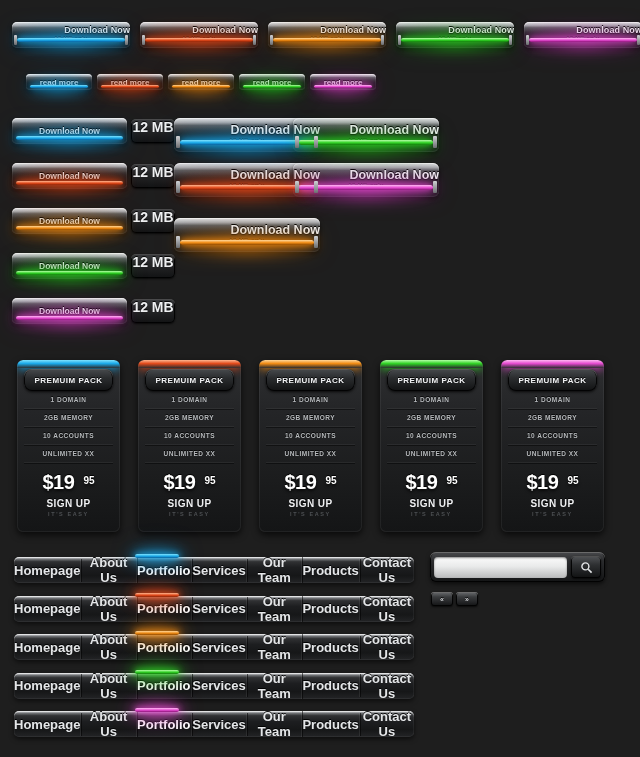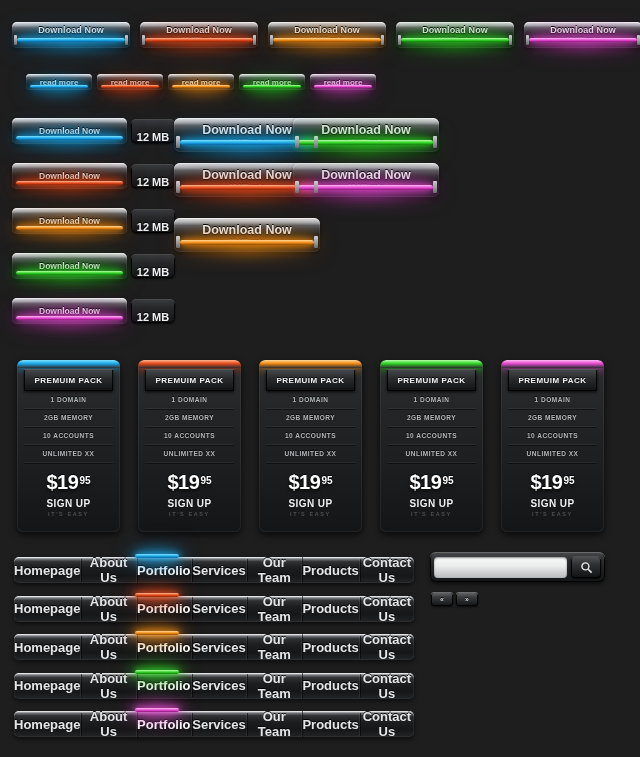--- a/index.html
+++ b/index.html
@@ -36,20 +36,21 @@
     background: linear-gradient(180deg, rgba(255,255,255,.20), rgba(255,255,255,0));
     pointer-events: none;
   }
 
   .lbl {
     position: relative; z-index: 3;
     color: #f2f3f5;
     text-shadow: 0 -1px 0 rgba(0,0,0,.95), 0 1px 1px rgba(0,0,0,.8);
     font-weight: bold;
     white-space: nowrap;
+    text-align: right;
   }
 
   
   .glowbar {
     position: absolute; z-index: 5;
     height: 4px;
     border-radius: 3px;
   }
   .glowhalo {
     position: absolute; z-index: 1;
@@ -85,26 +86,26 @@
   
   .split { position: absolute; display: flex; align-items: flex-start; }
   .split .main { position: relative; width: 115px; }
   .split .main .plate { height: 26px; display: flex; align-items: center; justify-content: center; }
   .split .main .lbl { font-size: 8.5px; }
   .split .main .glowbar { left: 4px; right: 4px; bottom: 4px; }
   .split .main .glowhalo { left: 1px; right: 1px; bottom: -7px; }
   .split .badge {
     position: relative; margin-left: 4px; margin-top: 1px;
     width: 44px; height: 24px; border-radius: 5px;
-    display: flex; align-items: flex-end; justify-content: center;
+    display: flex; align-items: flex-start; justify-content: center;
     background: linear-gradient(180deg,#3a3c3f 0%,#27282a 35%,#121314 100%);
     box-shadow: inset 0 1px 0 rgba(255,255,255,.28),
                 inset 0 0 0 1px rgba(0,0,0,.9),
                 0 1px 2px rgba(0,0,0,.7);
-    color: #eef0f2; font-size: 11px; font-weight: bold;
+    color: #eef0f2; font-size: 14px; font-weight: bold;
     text-shadow: 0 -1px 0 rgba(0,0,0,.9);
   }
 
   
   .dlmed { position: absolute; width: 146px; }
   .dlmed .plate { height: 34px; padding-top: 5px; text-align: center; border-radius: 6px; }
   .dlmed .t1 { font-size: 12.5px; }
   .dlmed .t2 {
     position: relative; z-index: 3; font-size: 6px; font-weight: bold;
     letter-spacing: .4px; color: #8d9094; margin-top: 1px;
@@ -122,21 +123,21 @@
     background: linear-gradient(180deg,#2e2f31 0%,#242527 30%,#1b1c1d 70%,#141516 100%);
     box-shadow: inset 0 0 0 1px rgba(255,255,255,.06), 0 3px 7px rgba(0,0,0,.7);
     overflow: hidden;
   }
   .price .toph {
     position: absolute; left: 0; right: 0; top: 0; height: 8px;
     border-radius: 6px 6px 0 0;
   }
   .price .hdr {
     position: relative; z-index: 3; height: 22px; margin-top: 2px;
-    border-radius: 0;
+    border-radius: 8px;
     display: flex; align-items: center; justify-content: center;
     background: linear-gradient(180deg,#474a4d 0%,#2b2d2f 40%,#111213 100%);
     box-shadow: inset 0 1px 0 rgba(255,255,255,.32),
                 inset 0 0 0 1px rgba(0,0,0,.85), 0 1px 3px rgba(0,0,0,.8);
     color: #f0f1f3; font-size: 8px; font-weight: bold; letter-spacing: .5px;
     text-shadow: 0 -1px 0 rgba(0,0,0,.9);
   }
   .price .feat {
     height: 18px; display: flex; align-items: center; justify-content: center;
     font-size: 6.5px; font-weight: bold; letter-spacing: .5px;
@@ -144,21 +145,21 @@
     border-bottom: 1px solid rgba(255,255,255,.05);
     box-shadow: 0 1px 0 rgba(0,0,0,.45);
   }
   .price .feat:first-of-type { margin-top: 4px; }
   .price .amt {
     margin-top: 8px; text-align: center;
     color: #fff; font-weight: bold;
     text-shadow: 0 -1px 0 rgba(0,0,0,.9), 0 2px 3px rgba(0,0,0,.7);
   }
   .price .amt .big { font-size: 20px; letter-spacing: -.5px; }
-  .price .amt .cent { font-size: 10px; vertical-align: 5px; margin-left: 1px; }
+  .price .amt .cent { font-size: 10px; vertical-align: 5px; margin-left: 1px; padding-left: 8px; }
   .price .su {
     margin-top: 4px; text-align: center;
     color: #f0f1f3; font-size: 10px; font-weight: bold; letter-spacing: .4px;
     text-shadow: 0 -1px 0 rgba(0,0,0,.9);
   }
   .price .ez {
     margin-top: 2px; text-align: center;
     color: #4d5053; font-size: 5.5px; font-weight: bold; letter-spacing: 1.6px;
   }
 

